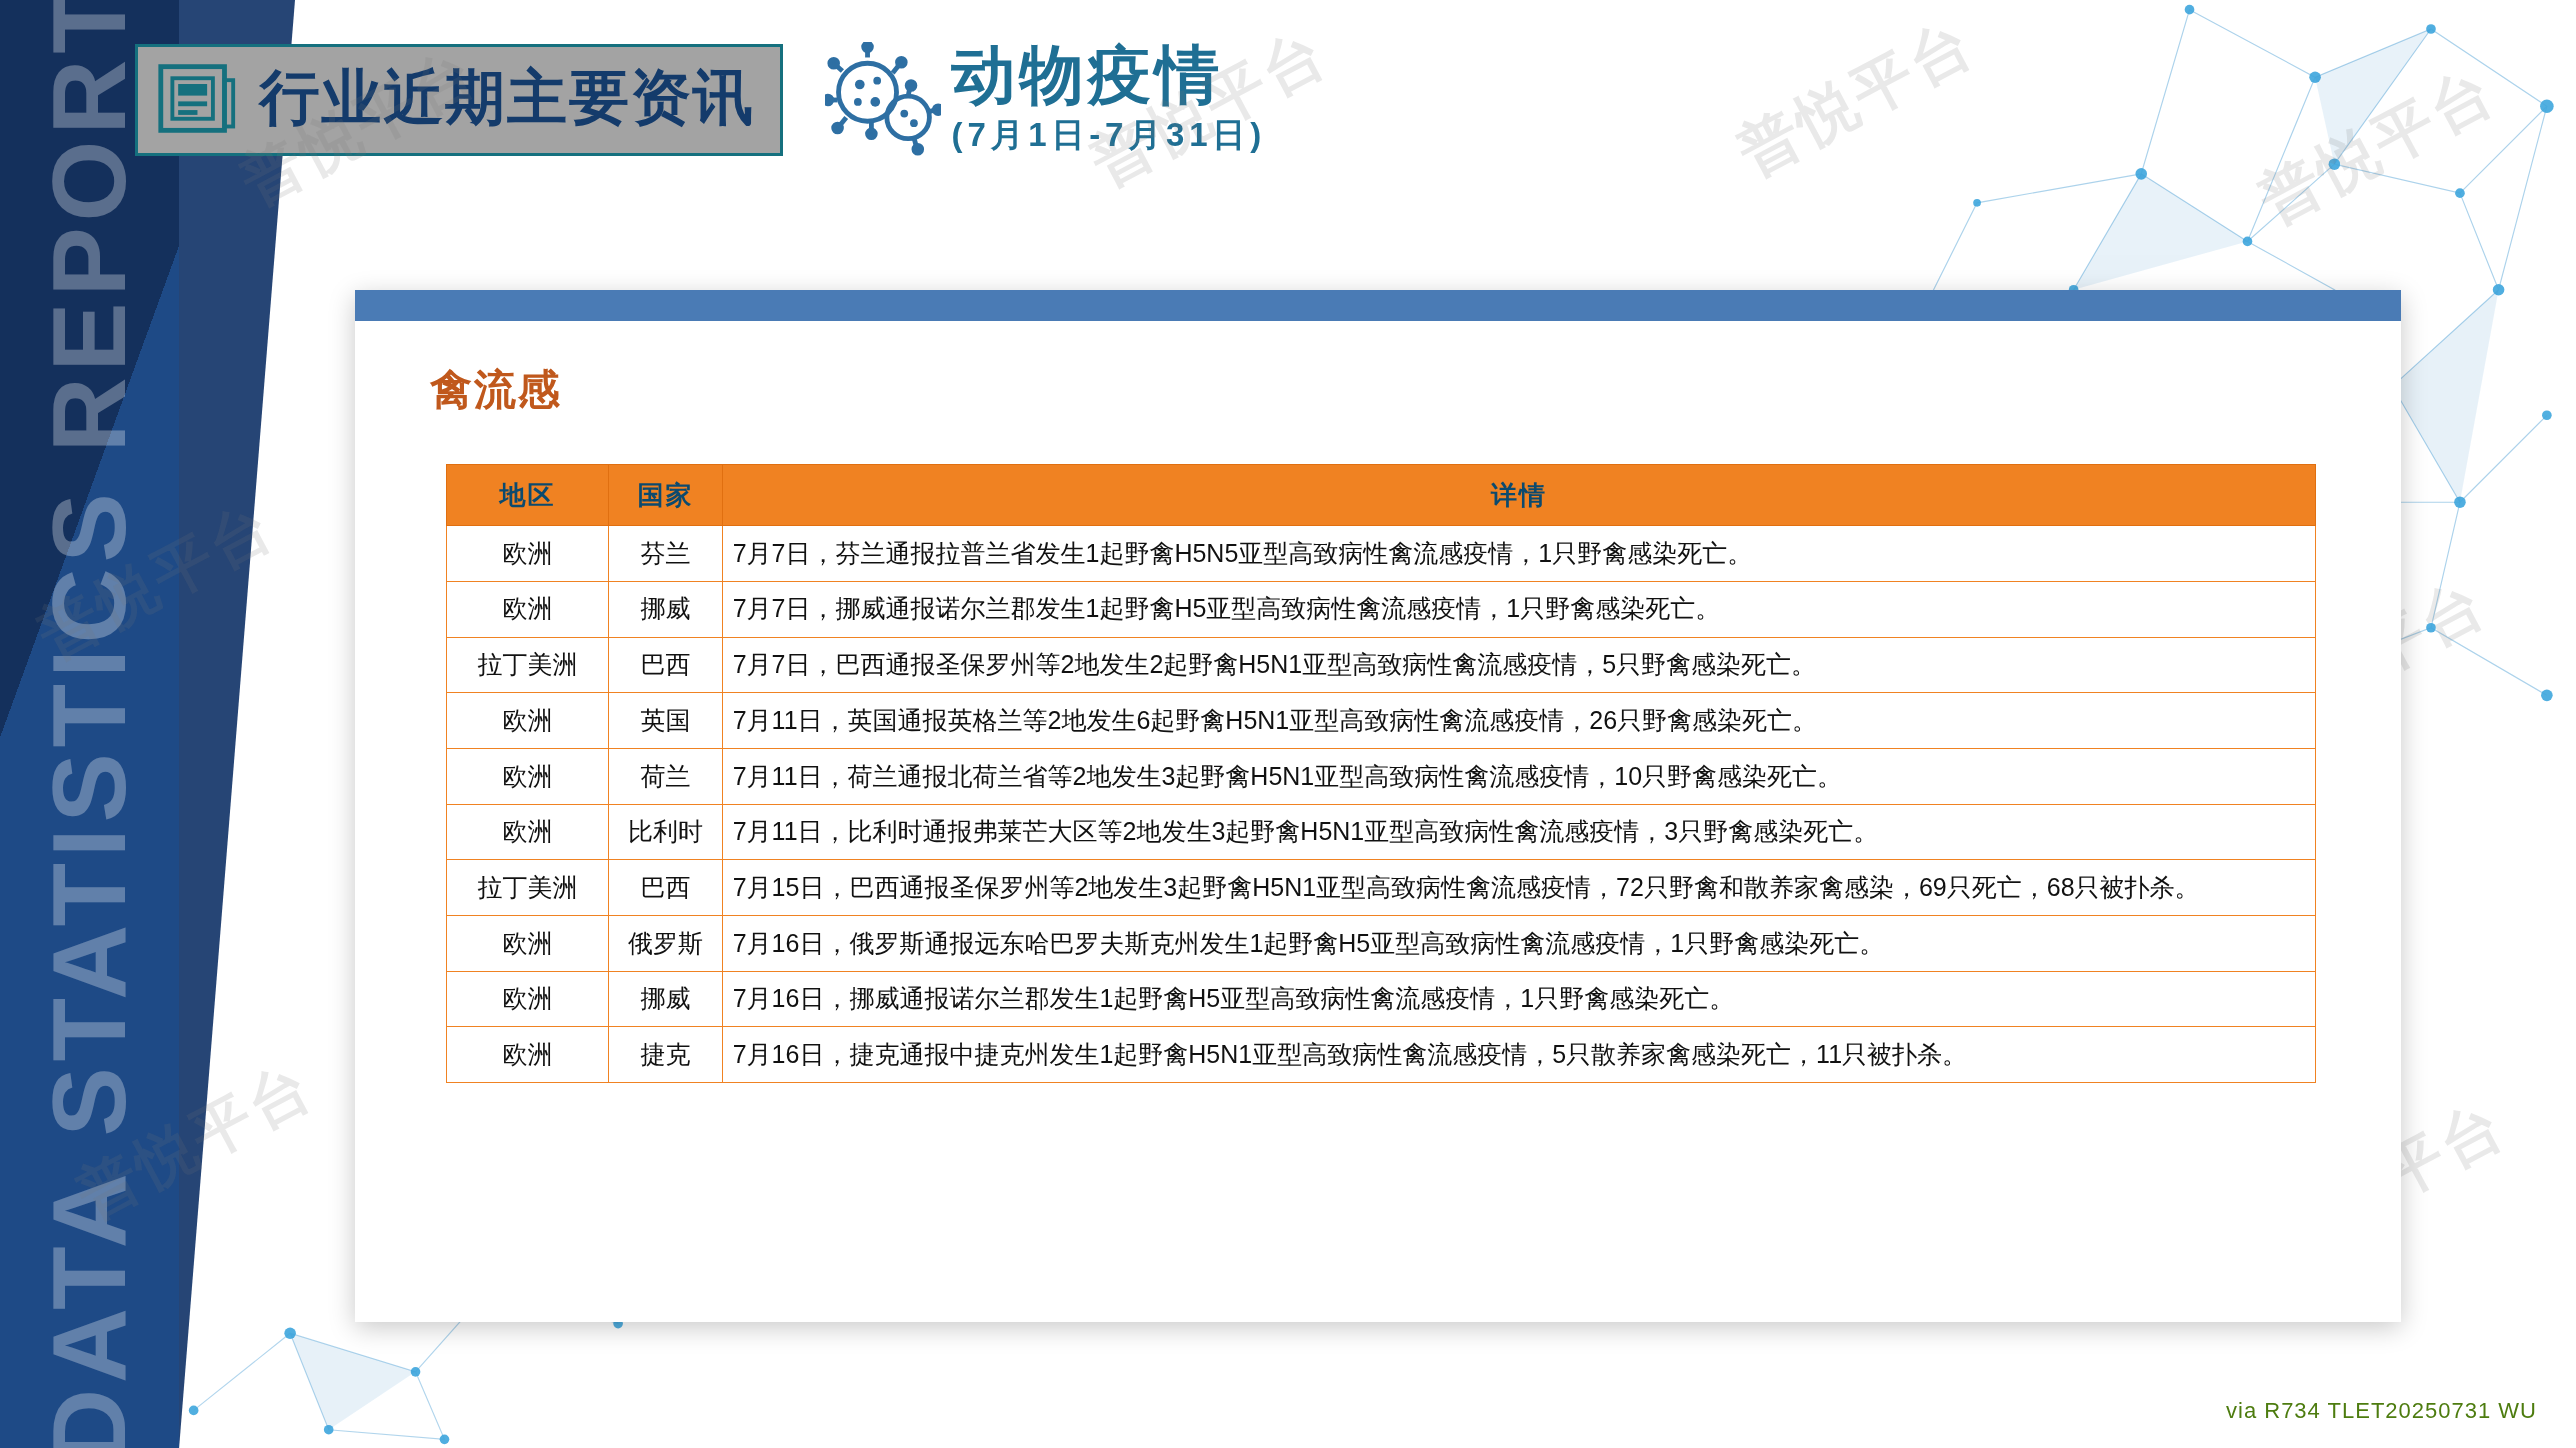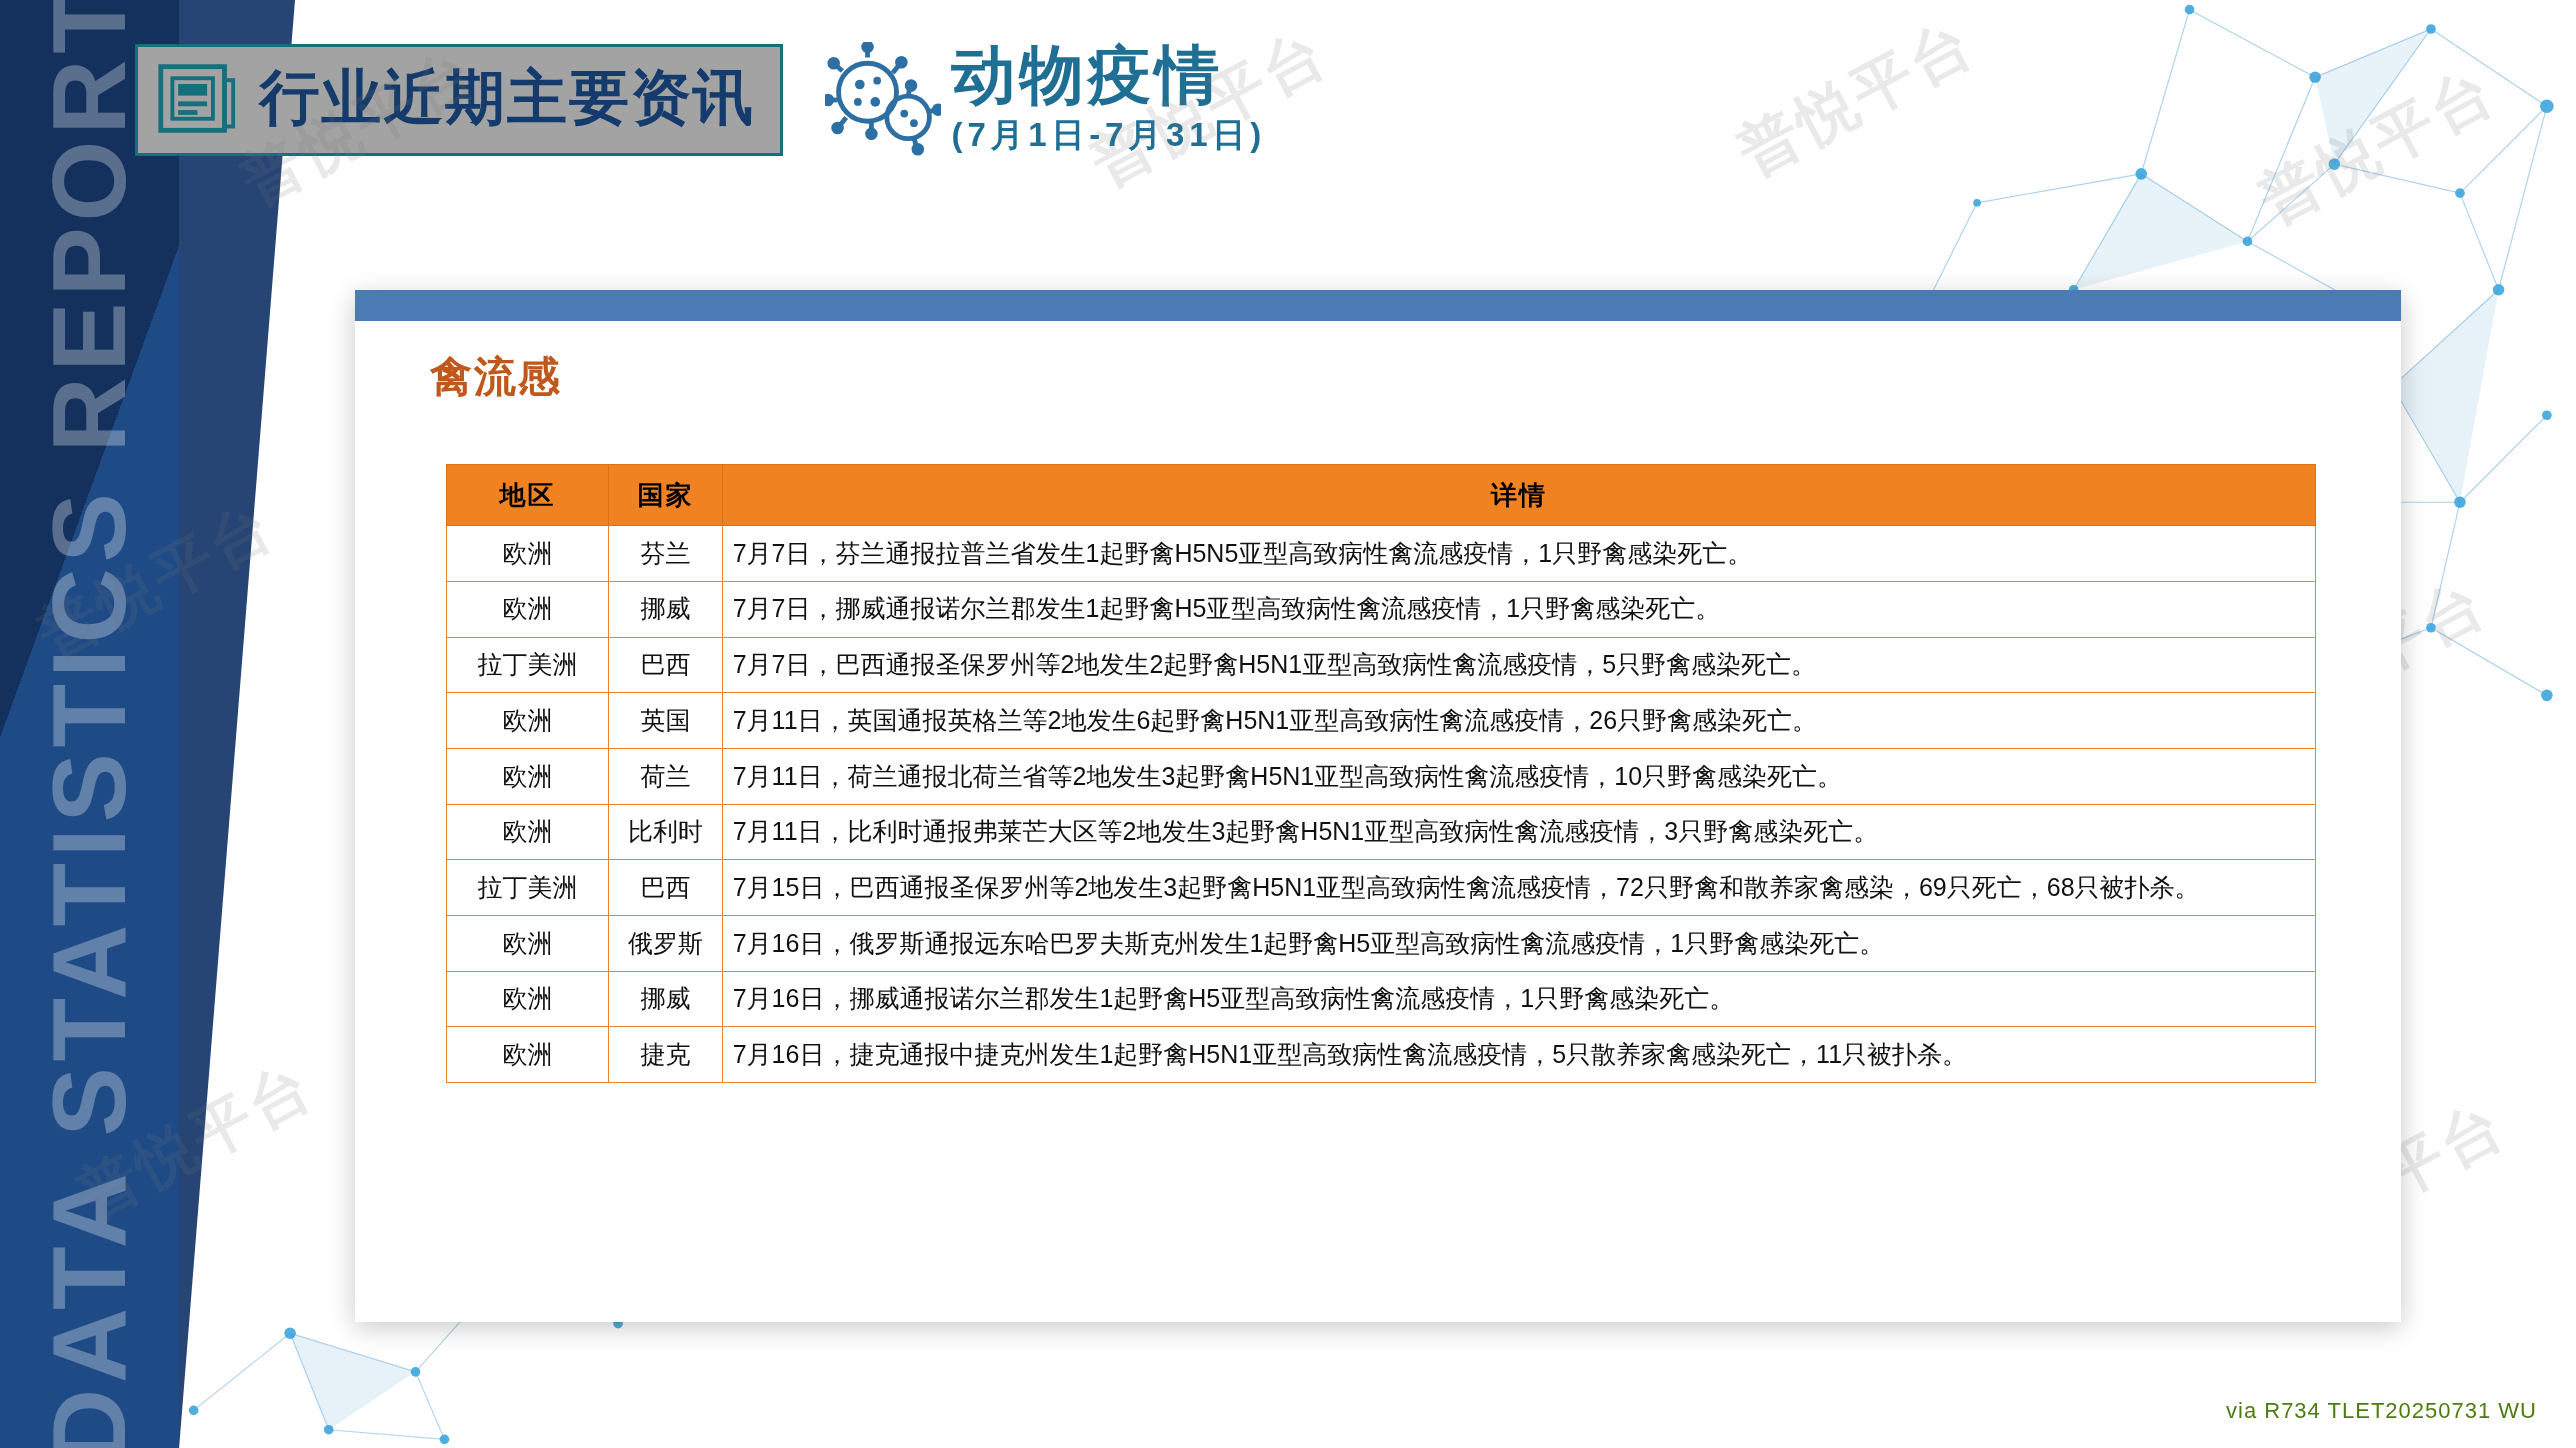--- a/index.html
+++ b/index.html
@@ -83,34 +83,34 @@
     position:absolute; top:290px; left:355px; width:2046px; height:1032px;
     background:#ffffff;
     box-shadow: 0 5.8px 25px rgba(0,0,0,0.22);
   }
   .card-topbar {
     position:absolute; top:290px; left:355px; width:2046px; height:31px;
     background:#4a7bb5;
   }
   .card-inner { position:absolute; top:321px; left:355px; width:2046px; height:1001px; }
   .section-title {
-    margin:28px 0 0 75px;
+    margin:41px 0 0 75px;
     font-size:42px; font-weight:bold; color:#c0581c; letter-spacing:1.9px;
   }
 
   
   table.data {
     position:absolute; top:464px; left:446px;
     width:1870px;
     border-collapse:collapse;
     font-family:"Liberation Sans", sans-serif;
   }
   table.data th {
     background:#f08222;
-    color:#000000;
+    color:#0c4a6e;
     font-size:26px; font-weight:bold;
     padding:12.6px 5.8px;
     border:1px solid #e06f10;
     letter-spacing:1.9px;
   }
   table.data td {
     border:1px solid #f08222;
     font-size:25px;
     color:#111111;
     padding:10.6px 9.7px;

